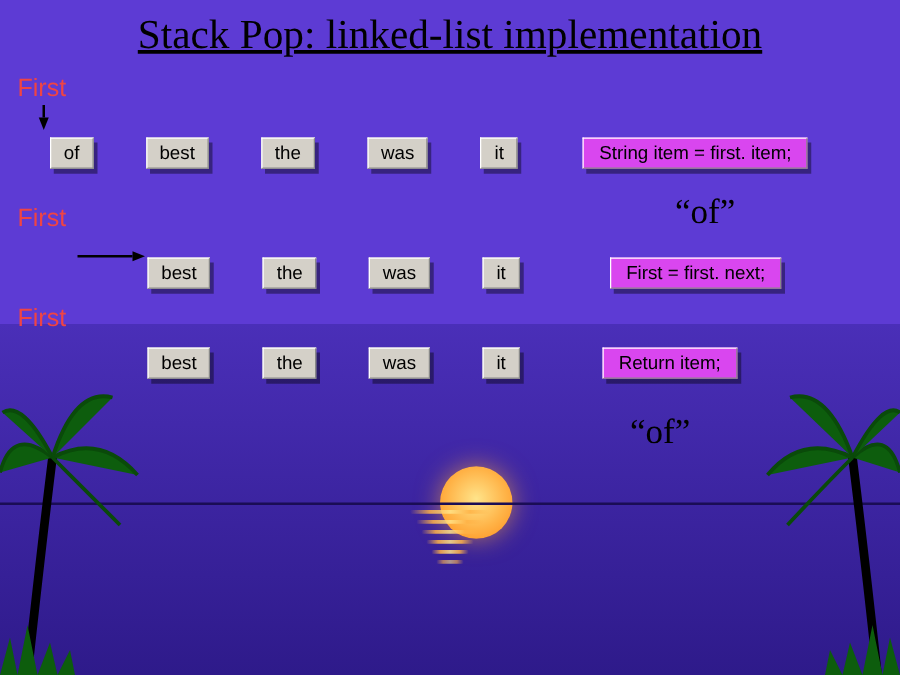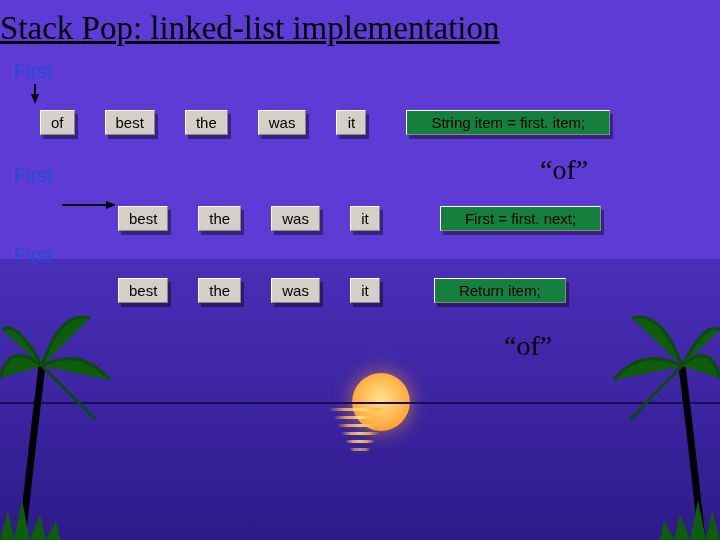--- a/index.html
+++ b/index.html
@@ -5,30 +5,30 @@
   * { box-sizing: border-box; margin: 0; padding: 0; }
   body {
     width: 720px; height: 540px; overflow: hidden;
     font-family: "Times New Roman", serif;
     background: linear-gradient(to bottom, #5d3bd4 0%, #5d3bd4 48%, #4a2fb8 48%, #2e1a8a 100%);
     position: relative;
   }
   .title {
     font-size: 33px;
     color: #000;
-    text-align: left;
+    text-align: center;
     padding-top: 10px;
     text-decoration: underline;
     font-weight: normal;
   }
   .first-label {
     position: absolute;
     font-family: Arial, sans-serif;
     font-size: 20px;
-    color: #1d4ed8;
+    color: #ef4444;
   }
   .arrow-down {
     position: absolute;
     width: 0; height: 0;
     border-left: 4px solid transparent;
     border-right: 4px solid transparent;
     border-top: 10px solid #000;
   }
   .arrow-stem {
     position: absolute;
@@ -48,34 +48,34 @@
     border-left: 10px solid #000;
   }
   .row { position: absolute; }
   .node {
     display: inline-block;
     background: #d4d0c8;
     border: 1px solid #888;
     border-top-color: #fff;
     border-left-color: #fff;
     padding: 3px 10px;
-    margin-right: 26px;
+    margin-right: 38px;
     font-family: Arial, sans-serif;
     font-size: 15px;
     min-width: 30px;
     text-align: center;
     box-shadow: 3px 4px 0px rgba(0,0,0,0.4);
   }
   .code-box {
     display: inline-block;
-    background: #15803d;
+    background: #d946ef;
     border: 1px solid #888;
     border-top-color: #fff;
     border-left-color: #fff;
-    padding: 3px 24px;
+    padding: 3px 12px;
     font-family: Arial, sans-serif;
     font-size: 15px;
     box-shadow: 3px 4px 0px rgba(0,0,0,0.4);
   }
   .of-label {
     position: absolute;
     font-family: "Times New Roman", serif;
     font-size: 28px;
     color: #000;
   }

